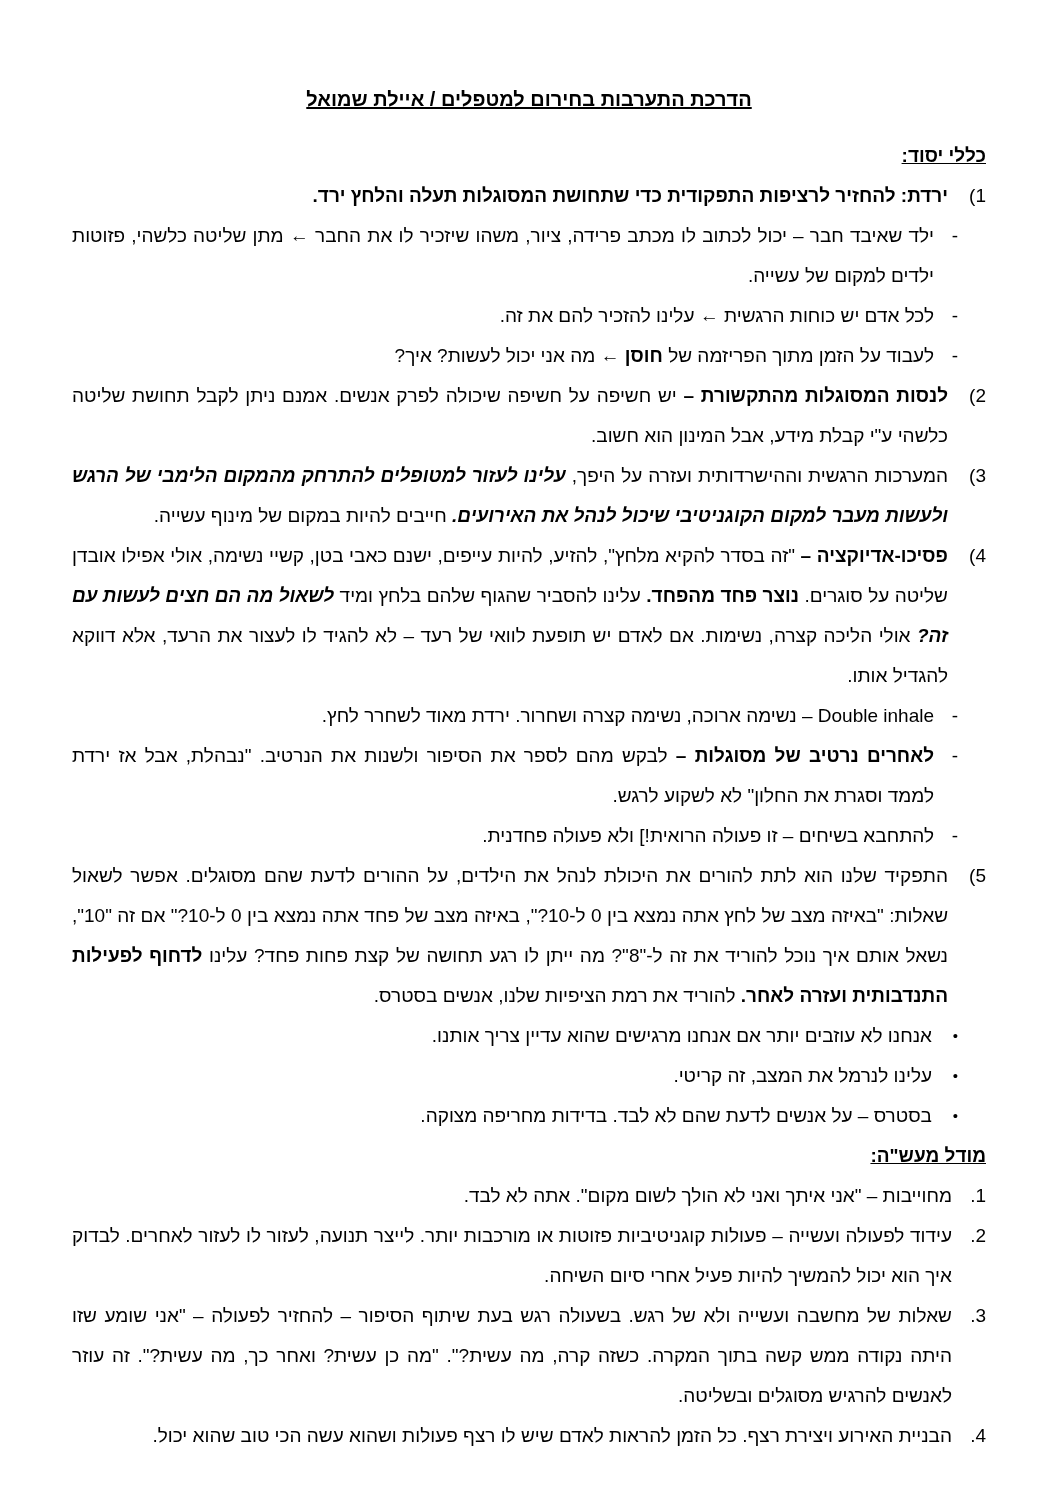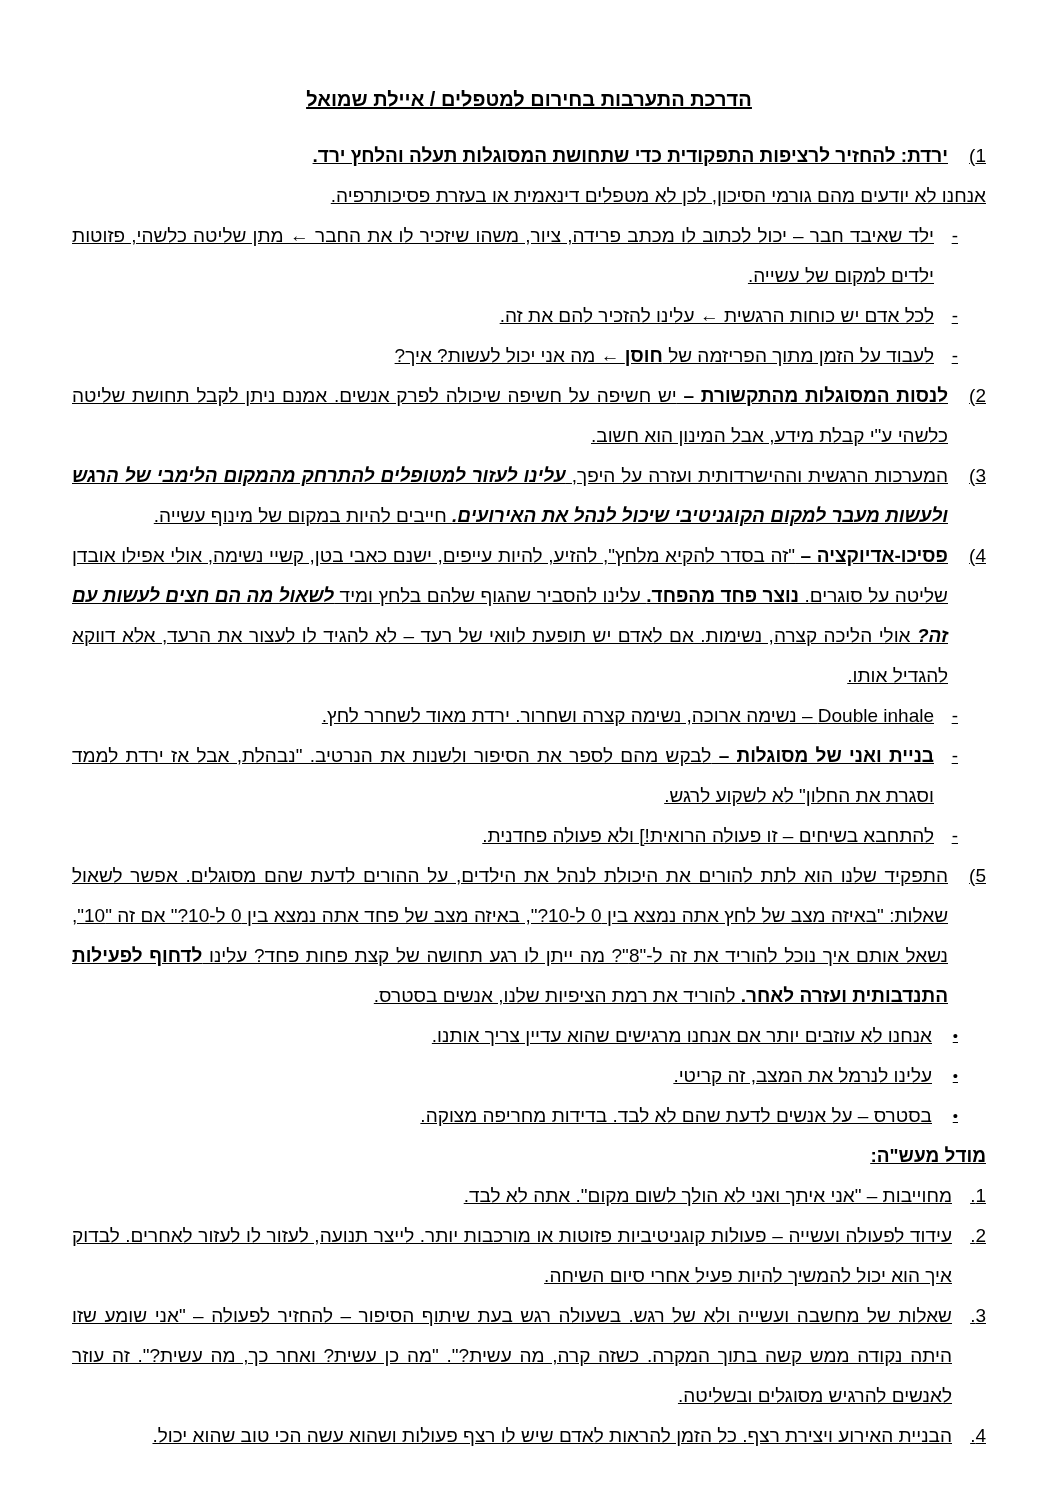--- a/index.html
+++ b/index.html
@@ -8,21 +8,20 @@
     font-family:"Liberation Sans","DejaVu Sans",sans-serif;
     color:#000;
   }
   .page {
     box-sizing:border-box;
     width:1058px; height:1497px;
     padding:84px 72px 38px 72px;
     direction:rtl;
     font-size:19px;
     line-height:40px;
-    text-decoration:underline;
   }
   .doc-title {
     text-align:center;
     font-weight:bold;
     text-decoration:underline;
     font-size:20px;
     line-height:30px;
     margin-bottom:22px;
   }
   .section-heading {
@@ -47,26 +46,26 @@
   .dot-item > .marker { flex:0 0 26px; font-size:15px; }
   .dot-item > .content { flex:1 1 auto; text-align:justify; text-align-last:right; }
 </style>
 </head>
 <body>
 
 <div class="page">
 
   <div class="doc-title">הדרכת התערבות בחירום למטפלים / איילת שמואל</div>
 
+  <div class="section-heading">כללי יסוד:</div>
 
   <div class="num-item">
     <div class="marker">1)</div>
     <div class="content"><span style="font-weight: bold;">ירדת: להחזיר לרציפות התפקודית כדי שתחושת המסוגלות תעלה והלחץ ירד.</span></div>
   </div>
-  <div class="par">אנחנו לא יודעים מהם גורמי הסיכון, לכן לא מטפלים דינאמית או בעזרת פסיכותרפיה.</div>
   <div class="dash-list">
     <div class="dash-item">
       <div class="marker">-</div>
       <div class="content"><span>ילד שאיבד חבר – יכול לכתוב לו מכתב פרידה, ציור, משהו שיזכיר לו את החבר ← מתן שליטה כלשהי, פזוטות ילדים למקום של עשייה.</span></div>
     </div>
     <div class="dash-item">
       <div class="marker">-</div>
       <div class="content"><span>לכל אדם יש כוחות הרגשית ← עלינו להזכיר להם את זה.</span></div>
     </div>
     <div class="dash-item">
@@ -89,21 +88,21 @@
     <div class="marker">4)</div>
     <div class="content"><span style="font-weight: bold;">פסיכו-אדיוקציה – </span><span>"זה בסדר להקיא מלחץ", להזיע, להיות עייפים, ישנם כאבי בטן, קשיי נשימה, אולי אפילו אובדן שליטה על סוגרים. </span><span style="font-weight: bold;">נוצר פחד מהפחד.</span><span> עלינו להסביר שהגוף שלהם בלחץ ומיד </span><span style="font-weight: bold; font-style: italic;">לשאול מה הם חצים לעשות עם זה?</span><span> אולי הליכה קצרה, נשימות. אם לאדם יש תופעת לוואי של רעד – לא להגיד לו לעצור את הרעד, אלא דווקא להגדיל אותו.</span></div>
   </div>
   <div class="dash-list">
     <div class="dash-item">
       <div class="marker">-</div>
       <div class="content"><span>Double inhale – נשימה ארוכה, נשימה קצרה ושחרור. ירדת מאוד לשחרר לחץ.</span></div>
     </div>
     <div class="dash-item">
       <div class="marker">-</div>
-      <div class="content"><span style="font-weight: bold;">בניית ואני של מסוגלות – </span><span>לבקש מהם לספר את הסיפור ולשנות את הנרטיב. "נבהלת, אבל אז ירדת לממד וסגרת את החלון" לא לשקוע לרגש.</span></div>
+      <div class="content"><span style="font-weight: bold;">לאחרים נרטיב של מסוגלות – </span><span>לבקש מהם לספר את הסיפור ולשנות את הנרטיב. "נבהלת, אבל אז ירדת לממד וסגרת את החלון" לא לשקוע לרגש.</span></div>
     </div>
     <div class="dash-item">
       <div class="marker">-</div>
       <div class="content"><span>להתחבא בשיחים – זו פעולה הרואית!] ולא פעולה פחדנית.</span></div>
     </div>
   </div>
 
   <div class="num-item">
     <div class="marker">5)</div>
     <div class="content"><span>התפקיד שלנו הוא לתת להורים את היכולת לנהל את הילדים, על ההורים לדעת שהם מסוגלים. אפשר לשאול שאלות: "באיזה מצב של לחץ אתה נמצא בין 0 ל-10?", באיזה מצב של פחד אתה נמצא בין 0 ל-10?" אם זה "10", נשאל אותם איך נוכל להוריד את זה ל-"8"? מה ייתן לו רגע תחושה של קצת פחות פחד? עלינו </span><span style="font-weight: bold;">לדחוף לפעילות התנדבותית ועזרה לאחר.</span><span> להוריד את רמת הציפיות שלנו, אנשים בסטרס.</span></div>

